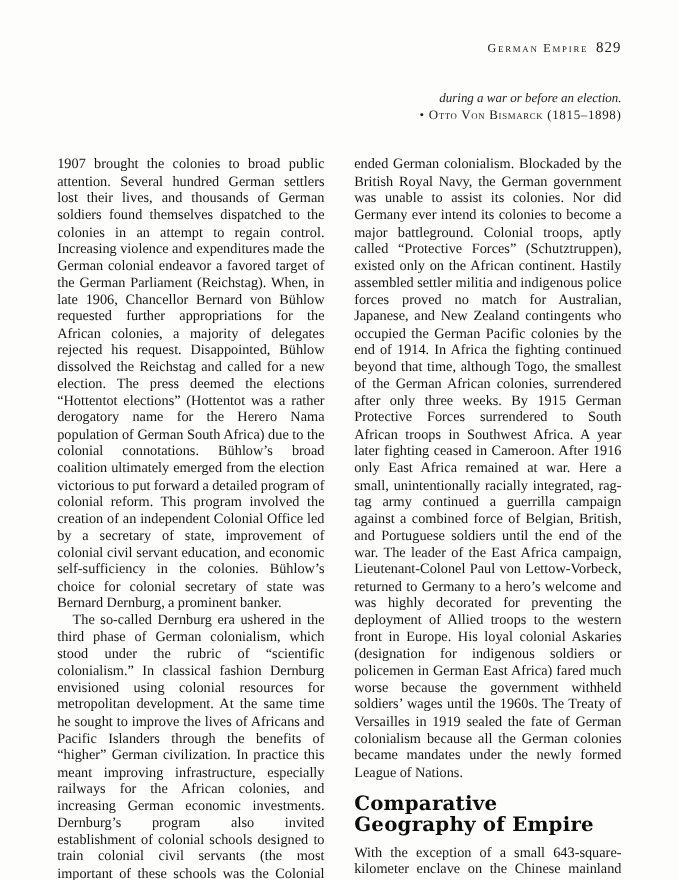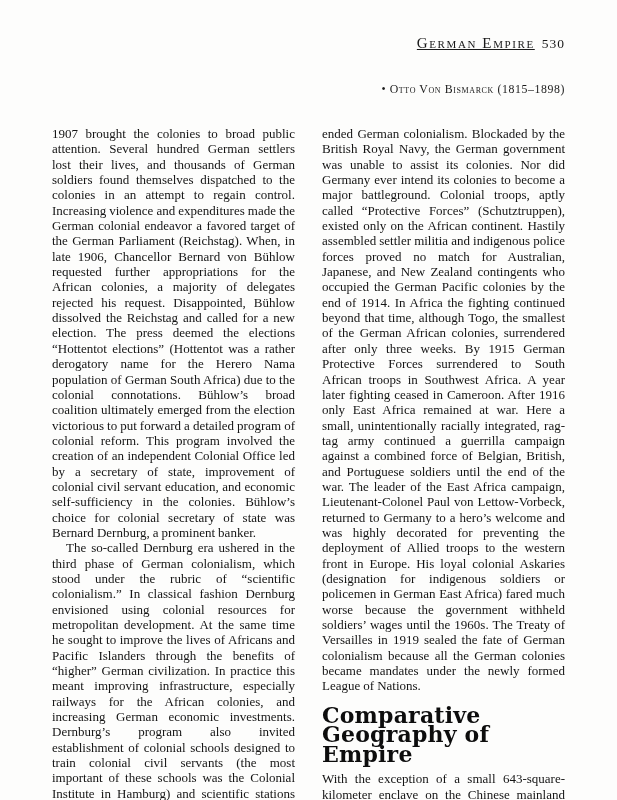--- a/index.html
+++ b/index.html
@@ -21,23 +21,22 @@
     padding: 34px 52px 10px 52px;
     background: #fdfdfc;
   }
   .running-header {
     text-align: right;
     white-space: nowrap;
   }
   .running-head-title {
     font-variant: small-caps;
     letter-spacing: 1.6px;
-    font-size: 15px;
+    font-size: 11px;
     color: #1a1a1a;
-    text-decoration: underline;
   }
   .running-page-number {
     font-size: 13.5px;
     letter-spacing: 1px;
     margin-left: 7px;
     color: #1a1a1a;
   }
   .epigraph {
     margin-top: 30px;
     text-align: right;
@@ -73,37 +72,38 @@
     hyphens: auto;
     -webkit-hyphens: auto;
     word-spacing: -0.2px;
   }
   .col p.indent {
     text-indent: 14px;
   }
   .section-heading {
     font-family: "DejaVu Serif", serif;
     font-weight: bold;
-    font-size: 22px;
+    font-size: 18px;
     line-height: 19.5px;
     letter-spacing: 0.2px;
     margin: 12px 0 7px 0;
     color: #0d0d0d;
   }
 </style>
 </head>
 <body>
 
 <div class="page">
 
   <div class="running-header">
-    <span class="running-head-title">German Empire</span><span class="running-page-number">530</span>
+    <span class="running-head-title">German Empire</span><span class="running-page-number">829</span>
   </div>
 
   <div class="epigraph">
+    <div class="epigraph-line">during a war or before an election.</div>
     <div class="epigraph-attribution">• Otto Von Bismarck (1815–1898)</div>
   </div>
 
   <div class="columns">
 
     <div class="col">
       <p>1907 brought the colonies to broad public attention. Several hundred German settlers lost their lives, and thousands of German soldiers found themselves dispatched to the colonies in an attempt to regain control. Increasing violence and expenditures made the German colonial endeavor a favored target of the German Parliament (Reichstag). When, in late 1906, Chancellor Bernard von Bühlow requested further appropriations for the African colonies, a majority of delegates rejected his request. Disappointed, Bühlow dissolved the Reichstag and called for a new election. The press deemed the elections “Hottentot elections” (Hottentot was a rather derogatory name for the Herero Nama population of German South Africa) due to the colonial connotations. Bühlow’s broad coalition ultimately emerged from the election victorious to put forward a detailed program of colonial reform. This program involved the creation of an independent Colonial Office led by a secretary of state, improvement of colonial civil servant education, and economic self-sufficiency in the colonies. Bühlow’s choice for colonial secretary of state was Bernard Dernburg, a prominent banker.</p>
       <p class="indent">The so-called Dernburg era ushered in the third phase of German colonialism, which stood under the rubric of “scientific colonialism.” In classical fashion Dernburg envisioned using colonial resources for metropolitan development. At the same time he sought to improve the lives of Africans and Pacific Islanders through the benefits of “higher” German civilization. In practice this meant improving infrastructure, especially railways for the African colonies, and increasing German economic investments. Dernburg’s program also invited establishment of colonial schools designed to train colonial civil servants (the most important of these schools was the Colonial Institute in Hamburg) and scientific stations throughout the colonies to further economic development. When Dernburg stepped down from his office in 1910, his two successors, Friedrich von Lindequist (1910–1911) and Wilhelm Solf (1911–1918), continued his program. The fourth and last phase started with the outbreak of World War I. This war prevented any long-term success of Dernburg’s program, however, and</p>
     </div>
 

